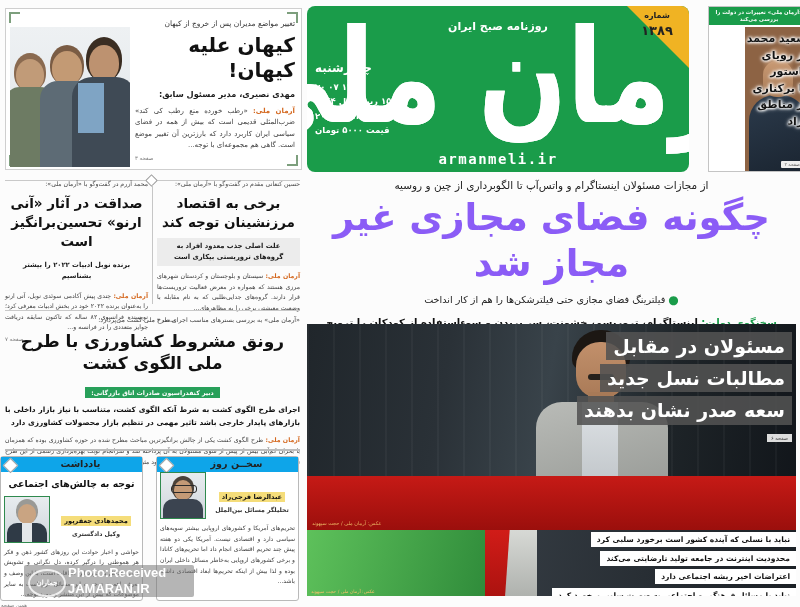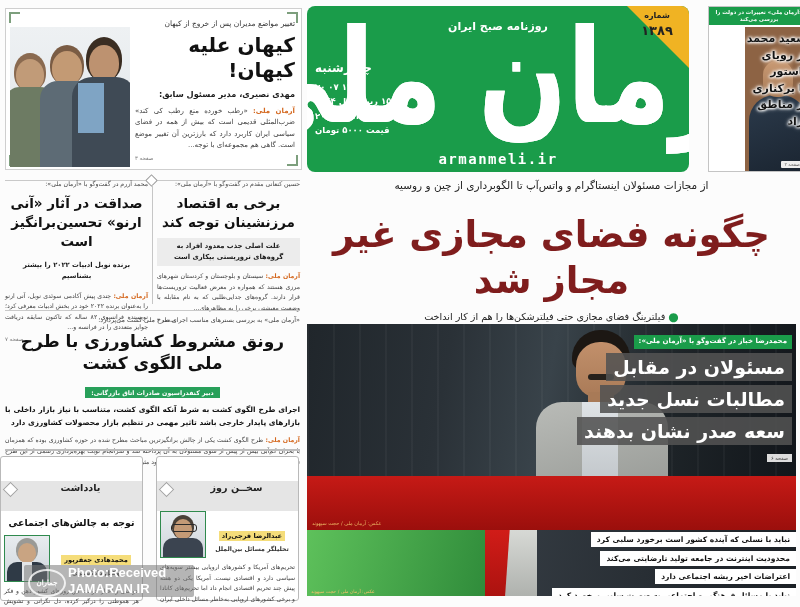--- a/index.html
+++ b/index.html
@@ -172,21 +172,21 @@
   .agri-body{font-size:6.2px;line-height:1.75;color:#3d3d3d;margin-top:5px;text-align:justify;}
 
   
   .opin{
     position:absolute;top:456px;width:143px;height:145px;
     direction:rtl;text-align:right;
   }
   .opin.r{right:501px;}
   .opin.l{right:657px;}
   .opin-hd{
-    position:relative;background:#e5e5e5;height:30px;margin-top:24px;
+    position:relative;background:#0ea5e9;height:15px;
   }
   .opin-hd .t{
     position:absolute;right:0;left:18px;top:1px;text-align:center;
     font-size:9.6px;font-weight:bold;color:#222;letter-spacing:1px;
   }
   .opin-hd .dm{
     position:absolute;left:4px;top:2.5px;width:9px;height:9px;
     background:#fff;border:1px solid #a5a5a5;transform:rotate(45deg);
   }
   .opin-title{
@@ -209,22 +209,22 @@
   .opin-body{font-size:6px;line-height:1.78;color:#3d3d3d;text-align:justify;margin:4px 3px 0;}
   .opin-pg{font-size:5.2px;color:#777;text-align:left;margin-top:2px;}
 
   
   .mainhead{
     position:absolute;left:307px;top:178px;width:489px;
     direction:rtl;text-align:center;
   }
   .mh-kick{font-size:10.5px;color:#222;line-height:1.5;font-weight:500;}
   .mh-big{
-    font-size:37px;font-weight:bold;line-height:1.25;color:#7f1d1d;
-    margin:18px 0 4px;letter-spacing:-.5px;
+    font-size:37px;font-weight:bold;line-height:1.25;color:#8b5cf6;
+    margin:1px 0 4px;letter-spacing:-.5px;
   }
   .mh-bullet{
     font-size:9.6px;color:#1a1a1a;line-height:1.6;margin-top:4px;
   }
   .mh-bullet .dot{color:#1a9c4a;font-size:12px;vertical-align:-1px;}
   .mh-quote{
     font-size:10px;line-height:1.6;margin-top:5px;color:#111;font-weight:bold;
   }
   .mh-quote .sp{color:#1a9c4a;}
   .mh-pg{font-size:5px;color:#888;text-align:right;margin-top:1px;}
@@ -529,21 +529,20 @@
     <div class="ps-person">
       <span class="hair"></span>
         <span class="face"></span>
         <span class="mous"></span>
       <span class="neck"></span>
         <span class="jacket"></span>
         <span class="shirt"></span>
     </div>
     <div class="ps-redband"></div>
     <div class="ps-headlines">
-      <span class="ps-kicker">محمدرضا خباز در گفت‌وگو با «آرمان ملی»:</span>
       <span class="ps-line">مسئولان در مقابل</span>
       <span class="ps-line">مطالبات نسل جدید</span>
       <span class="ps-line">سعه صدر نشان بدهند</span>
       <span class="ps-pg">صفحه ۶</span>
     </div>
     <div class="ps-credit">عکس: آرمان ملی / حجت سپهوند</div>
   </div>
 
   <div class="bullets">
     <div class="bl-bg"></div>

